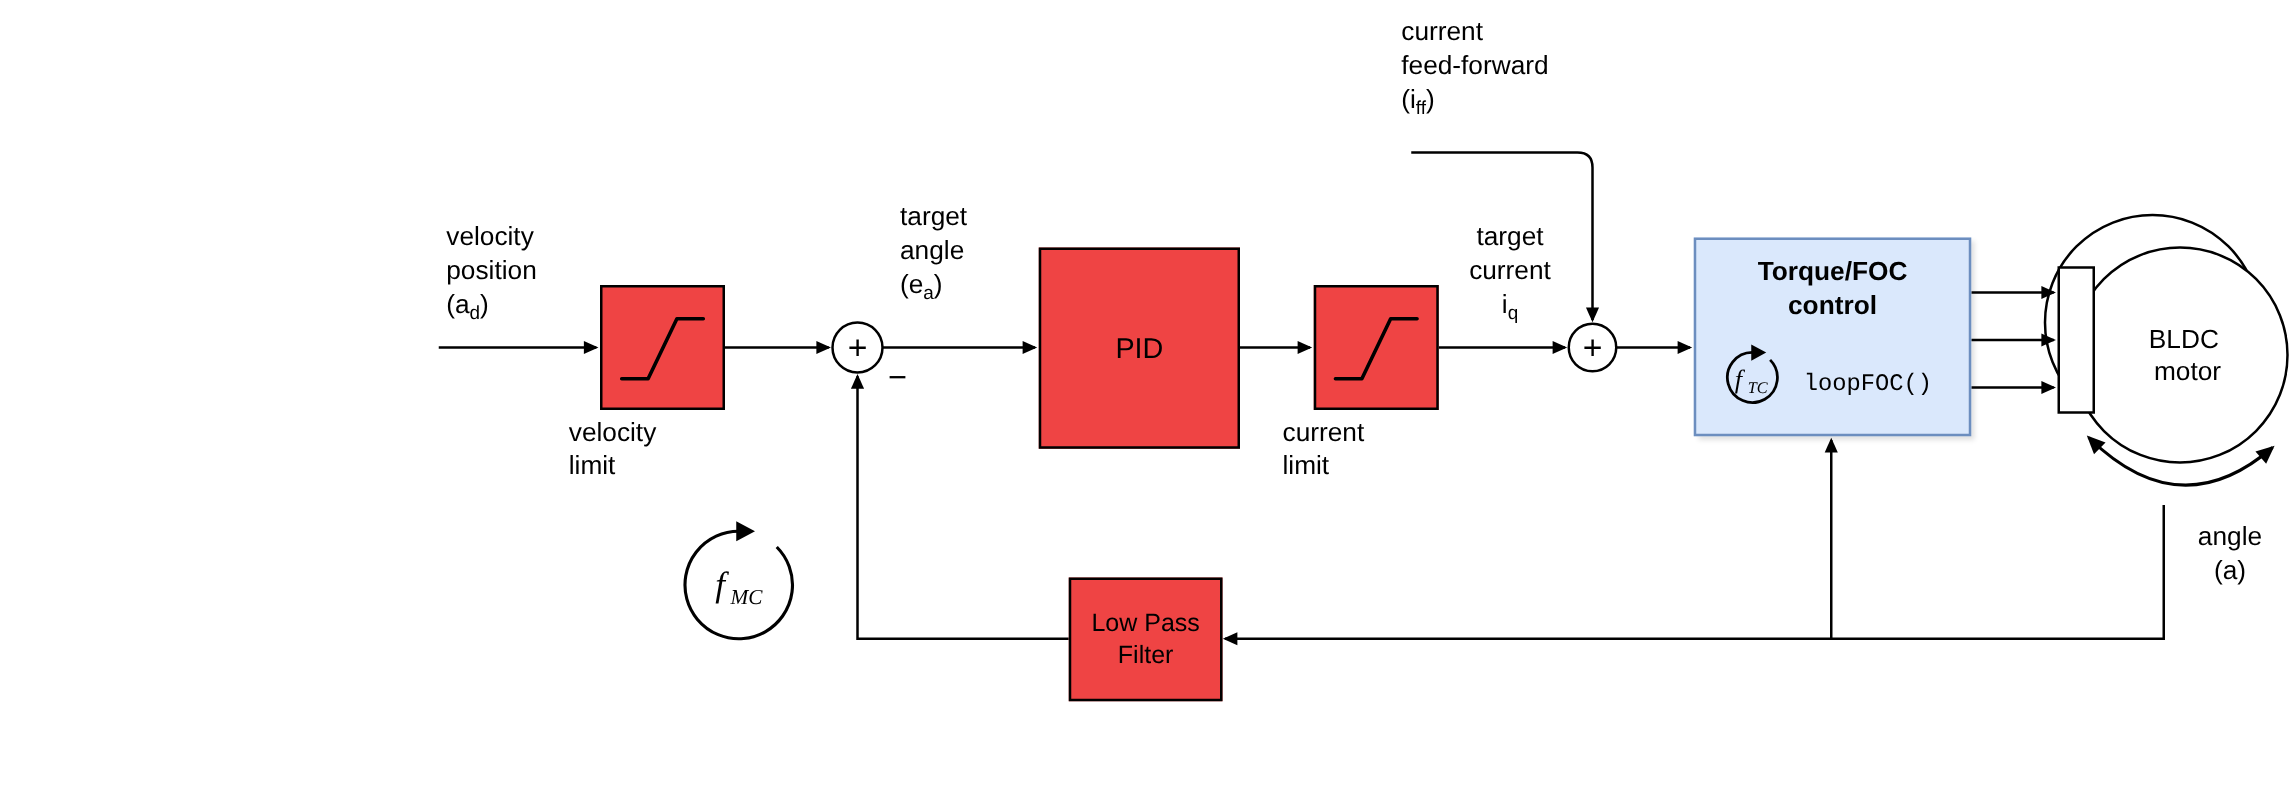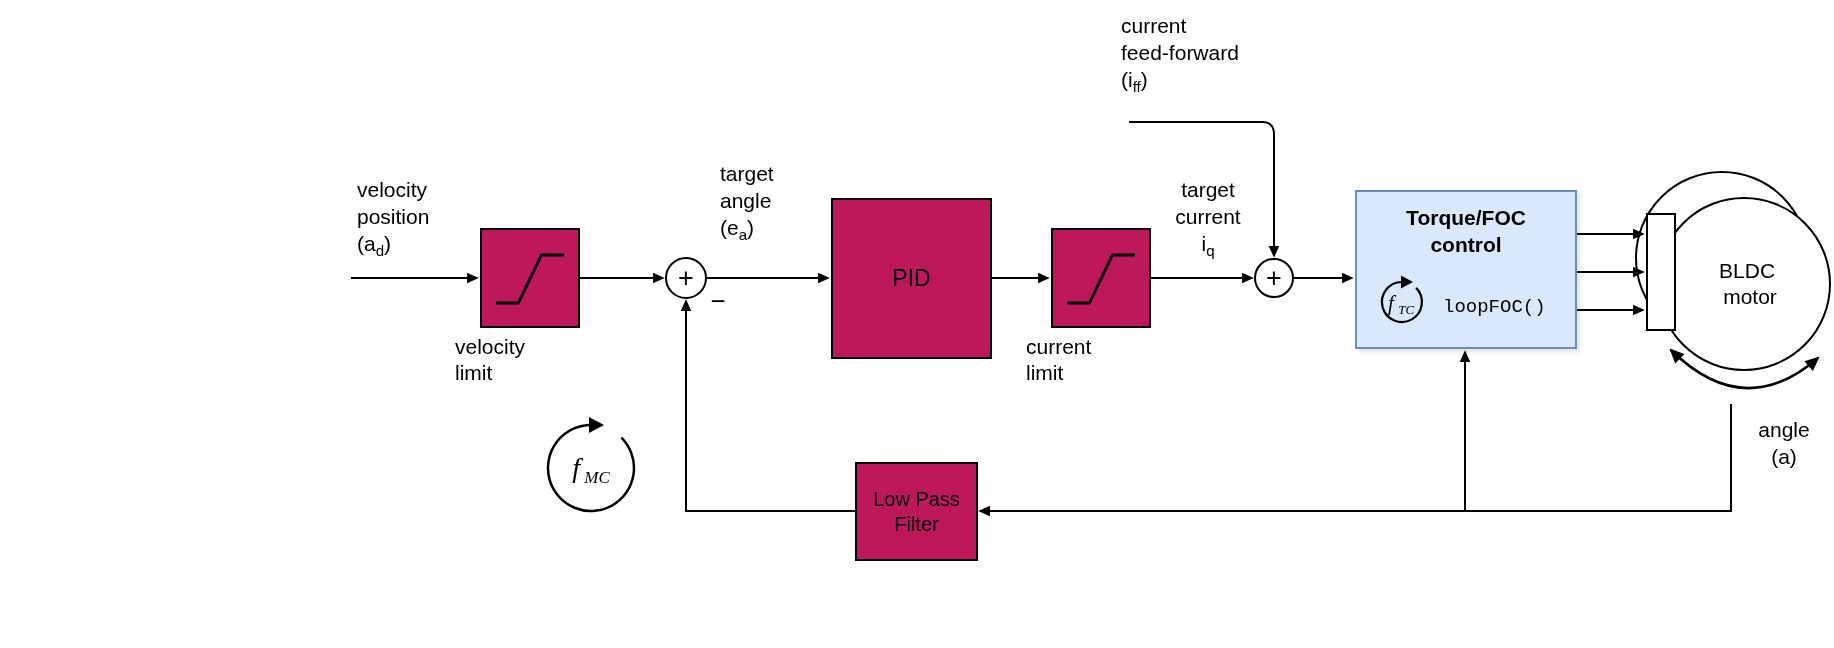--- a/index.html
+++ b/index.html
@@ -6,21 +6,21 @@
   #canvas{
     position:relative;
     width:1834px;height:648px;
     background:#ffffff;
     font-family:"Liberation Sans", sans-serif;
     color:#000;
     overflow:hidden;
   }
   #wires{position:absolute;left:0;top:0;z-index:1;}
   .blk{
-    position:absolute;z-index:2;background:#be185d;
+    position:absolute;z-index:2;background:#ef4444;
     border:2px solid #000;box-sizing:border-box;
   }
   .blk-center{display:flex;align-items:center;justify-content:center;}
   .lbl{
     position:absolute;z-index:3;font-size:21px;line-height:27px;
   }
   .lbl sub{font-size:0.72em;text-align:center;}
   .caption{
     position:absolute;z-index:3;font-size:21px;line-height:26px;text-align:left;
   }

